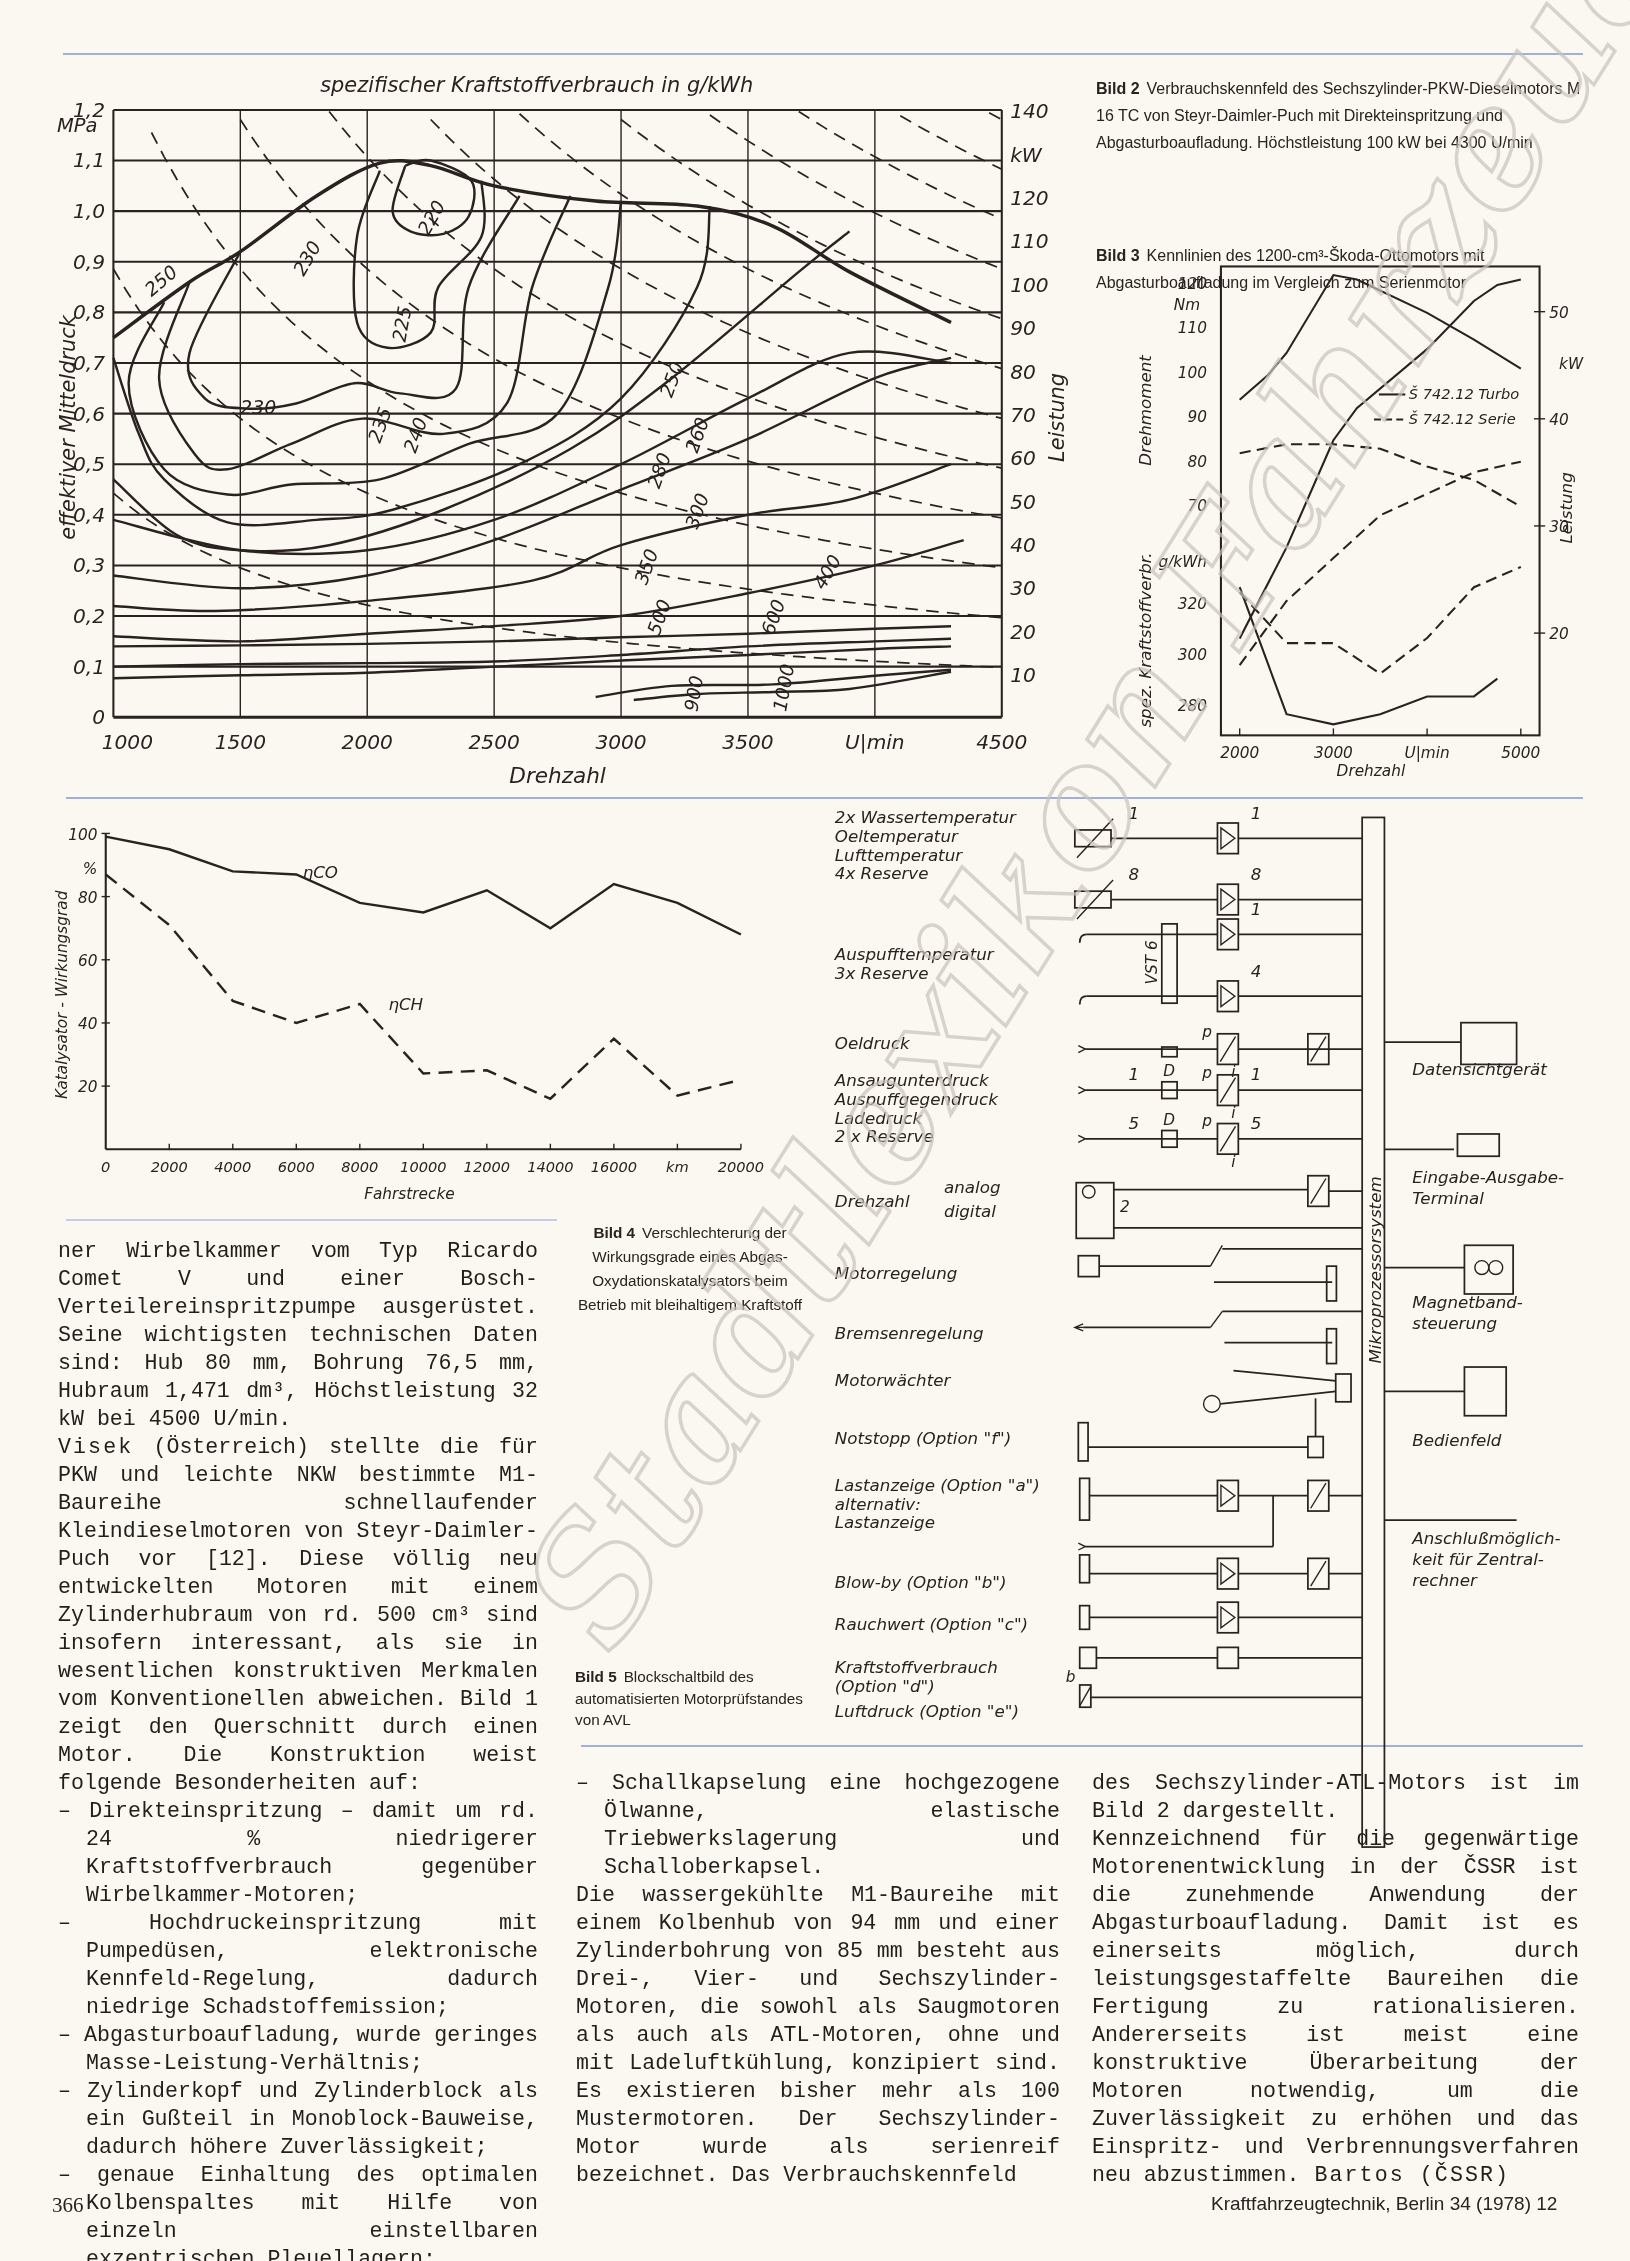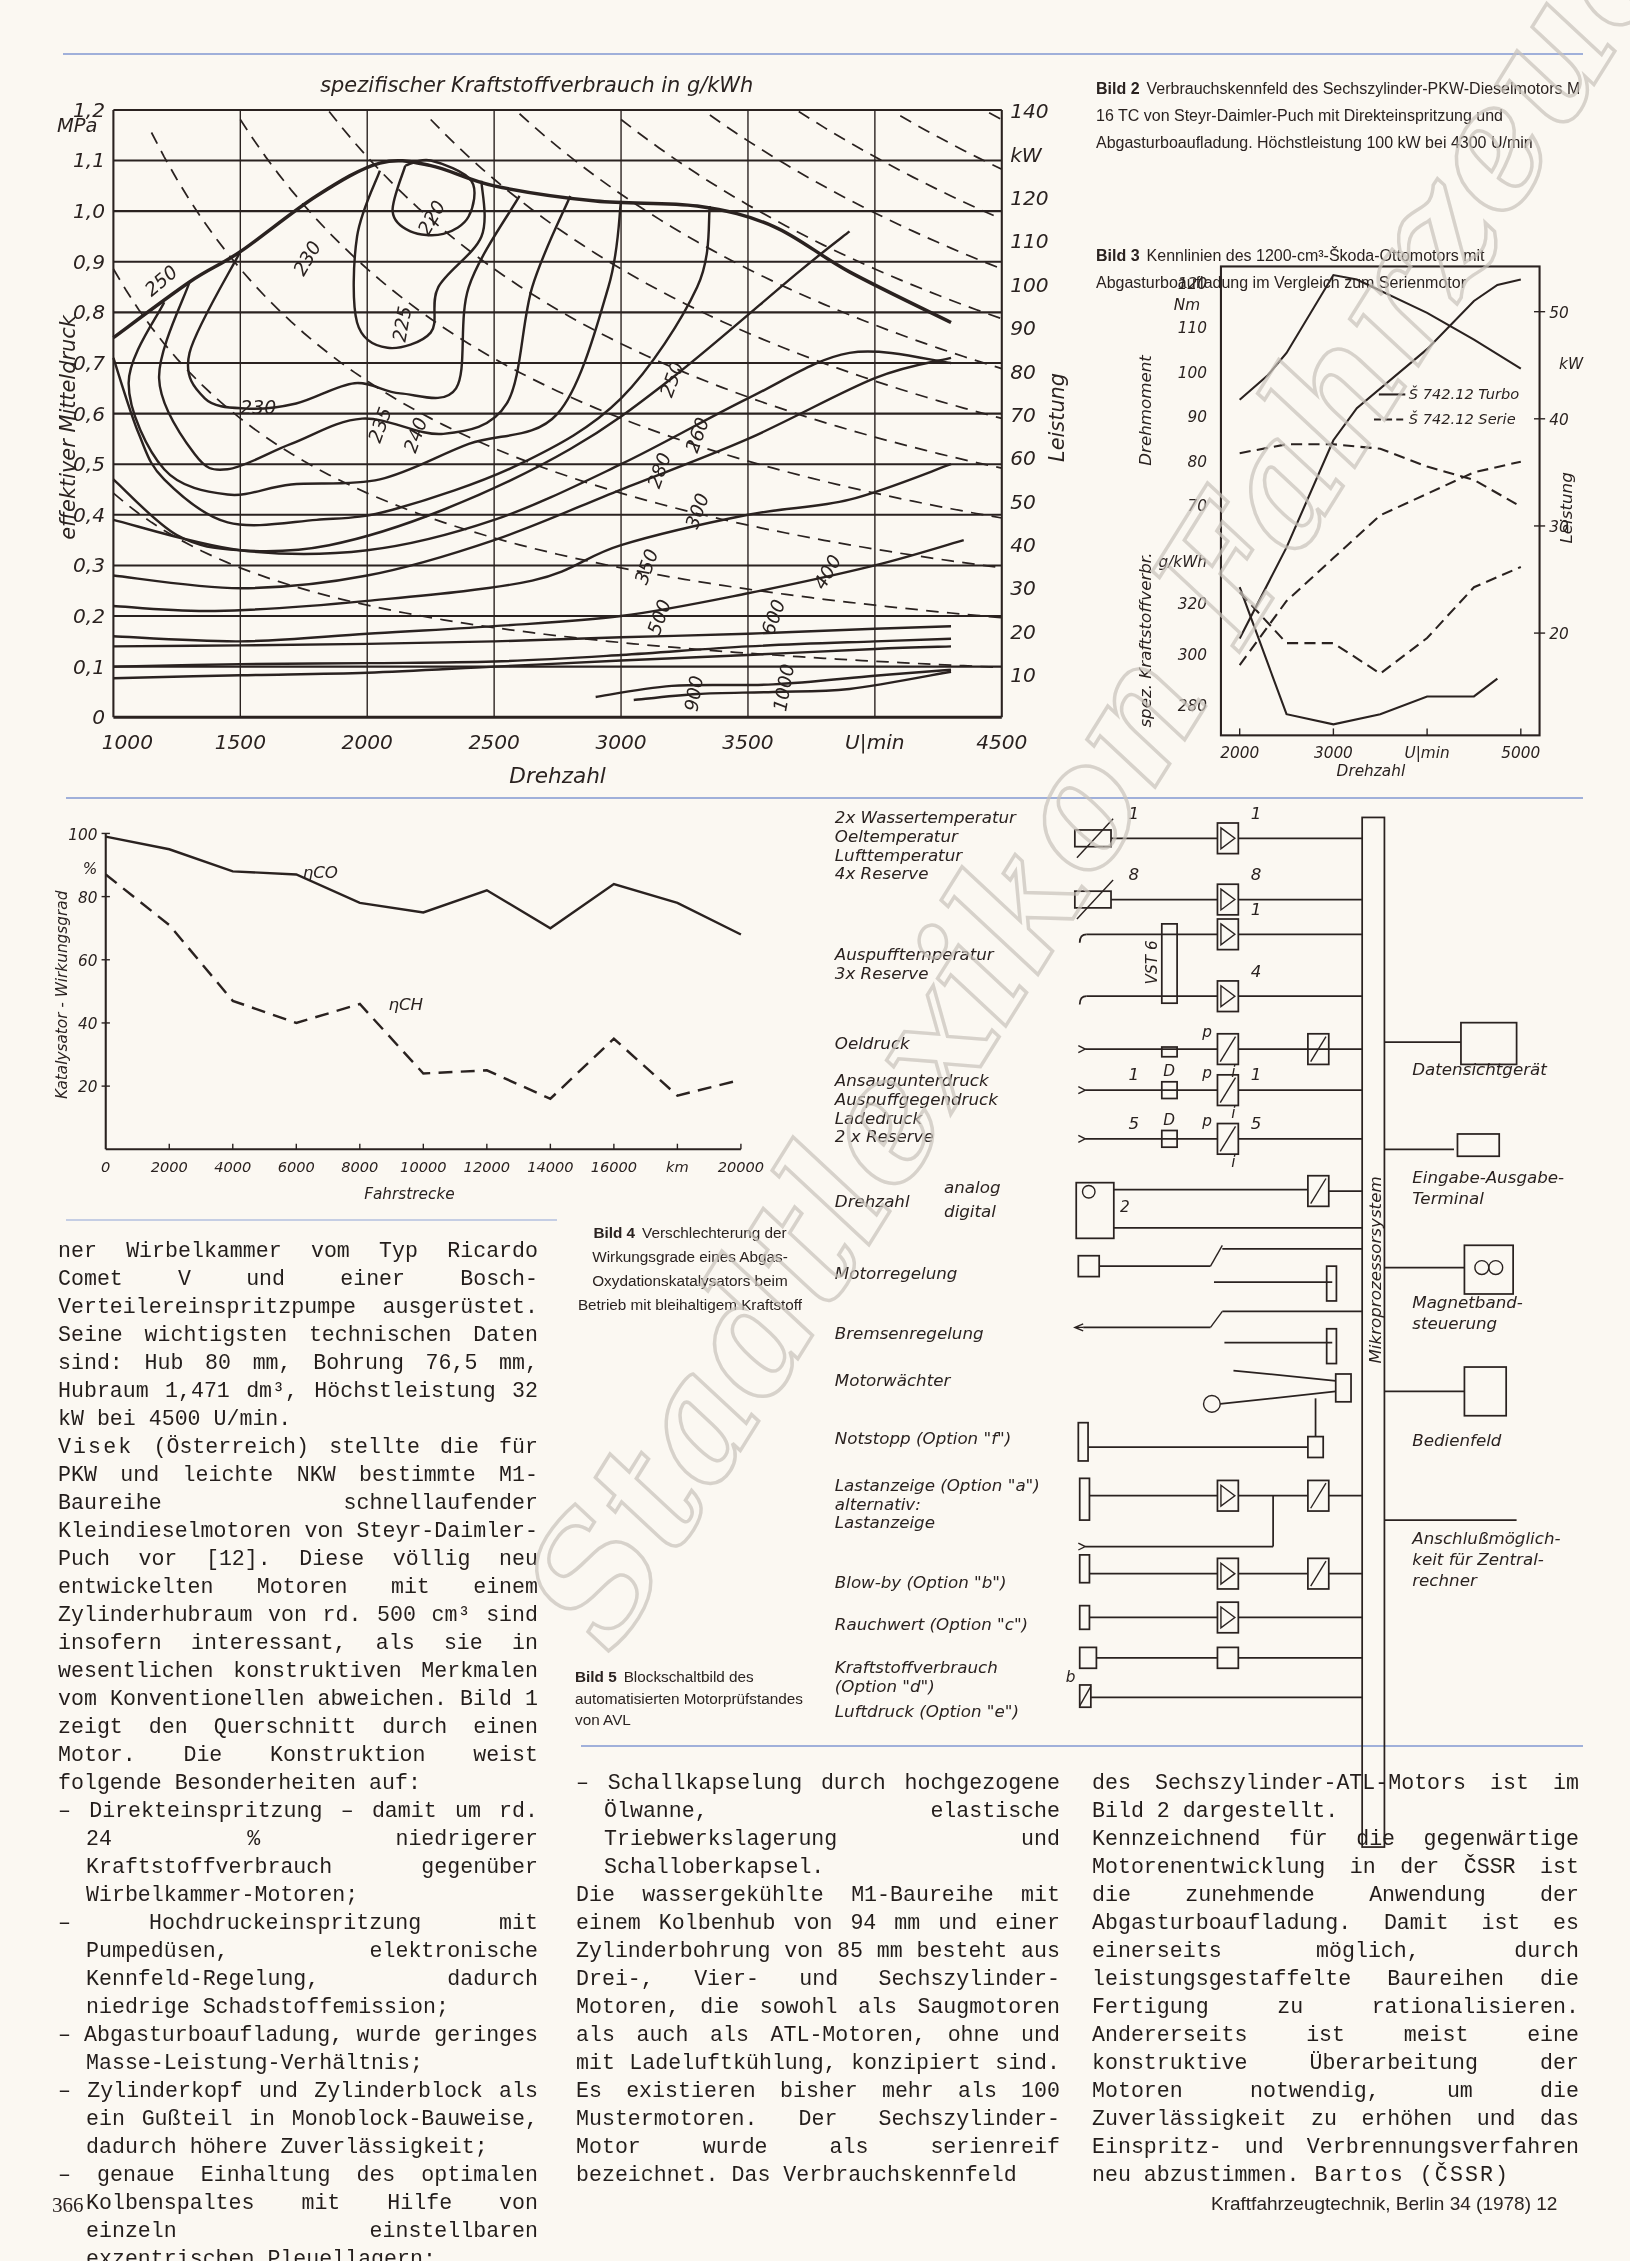--- a/index.html
+++ b/index.html
@@ -412,21 +412,21 @@
 <div class="abs body" id="col1" style="left:58px;top:1237px;width:480px;">
     <p>ner Wirbelkammer vom Typ Ricardo Comet V und einer Bosch-Verteilereinspritzpumpe ausgerüstet. Seine wichtigsten technischen Daten sind: Hub 80 mm, Bohrung 76,5 mm, Hubraum 1,471 dm³, Höchstleistung 32 kW bei 4500 U/min.</p>
     <p><span class="spaced">Visek</span> (Österreich) stellte die für PKW und leichte NKW bestimmte M1-Baureihe schnellaufender Kleindieselmotoren von Steyr-Daimler-Puch vor [12]. Diese völlig neu entwickelten Motoren mit einem Zylinderhubraum von rd. 500 cm³ sind insofern interessant, als sie in wesentlichen konstruktiven Merkmalen vom Konventionellen abweichen. Bild 1 zeigt den Querschnitt durch einen Motor. Die Konstruktion weist folgende Besonderheiten auf:</p>
     <p class="li">– Direkteinspritzung – damit um rd. 24 % niedrigerer Kraftstoffverbrauch gegenüber Wirbelkammer-Motoren;</p>
     <p class="li">– Hochdruckeinspritzung mit Pumpedüsen, elektronische Kennfeld-Regelung, dadurch niedrige Schadstoffemission;</p>
     <p class="li">– Abgasturboaufladung, wurde geringes Masse-Leistung-Verhältnis;</p>
     <p class="li">– Zylinderkopf und Zylinderblock als ein Gußteil in Monoblock-Bauweise, dadurch höhere Zuverlässigkeit;</p>
     <p class="li">– genaue Einhaltung des optimalen Kolbenspaltes mit Hilfe von einzeln einstellbaren exzentrischen Pleuellagern;</p>
   </div>
 <div class="abs body" id="col2" style="left:576px;top:1769px;width:484px;">
-    <p class="li">– Schallkapselung durch hochgezogene Ölwanne, elastische Triebwerkslagerung und Schalloberkapsel.</p>
+    <p class="li">– Schallkapselung eine hochgezogene Ölwanne, elastische Triebwerkslagerung und Schalloberkapsel.</p>
     <p>Die wassergekühlte M1-Baureihe mit einem Kolbenhub von 94 mm und einer Zylinderbohrung von 85 mm besteht aus Drei-, Vier- und Sechszylinder-Motoren, die sowohl als Saugmotoren als auch als ATL-Motoren, ohne und mit Ladeluftkühlung, konzipiert sind. Es existieren bisher mehr als 100 Mustermotoren. Der Sechszylinder-Motor wurde als serienreif bezeichnet. Das Verbrauchskennfeld</p>
   </div>
 <div class="abs body" id="col3" style="left:1092px;top:1769px;width:487px;">
     <p>des Sechszylinder-ATL-Motors ist im Bild 2 dargestellt.</p>
     <p>Kennzeichnend für die gegenwärtige Motorenentwicklung in der ČSSR ist die zunehmende Anwendung der Abgasturboaufladung. Damit ist es einerseits möglich, durch leistungsgestaffelte Baureihen die Fertigung zu rationalisieren. Andererseits ist meist eine konstruktive Überarbeitung der Motoren notwendig, um die Zuverlässigkeit zu erhöhen und das Einspritz- und Verbrennungsverfahren neu abzustimmen.<span class="spaced"> Bartos (ČSSR)</span></p>
   </div>
 
 <div class="abs" style="left:52px;top:2193px;font-size:21px;font-family:Liberation Serif, serif;text-align:right;">366</div>
 <div class="abs" style="left:1211px;top:2193px;font-size:19px;font-family:'Liberation Sans',sans-serif;">Kraftfahrzeugtechnik, Berlin 34 (1978) 12</div>
 

